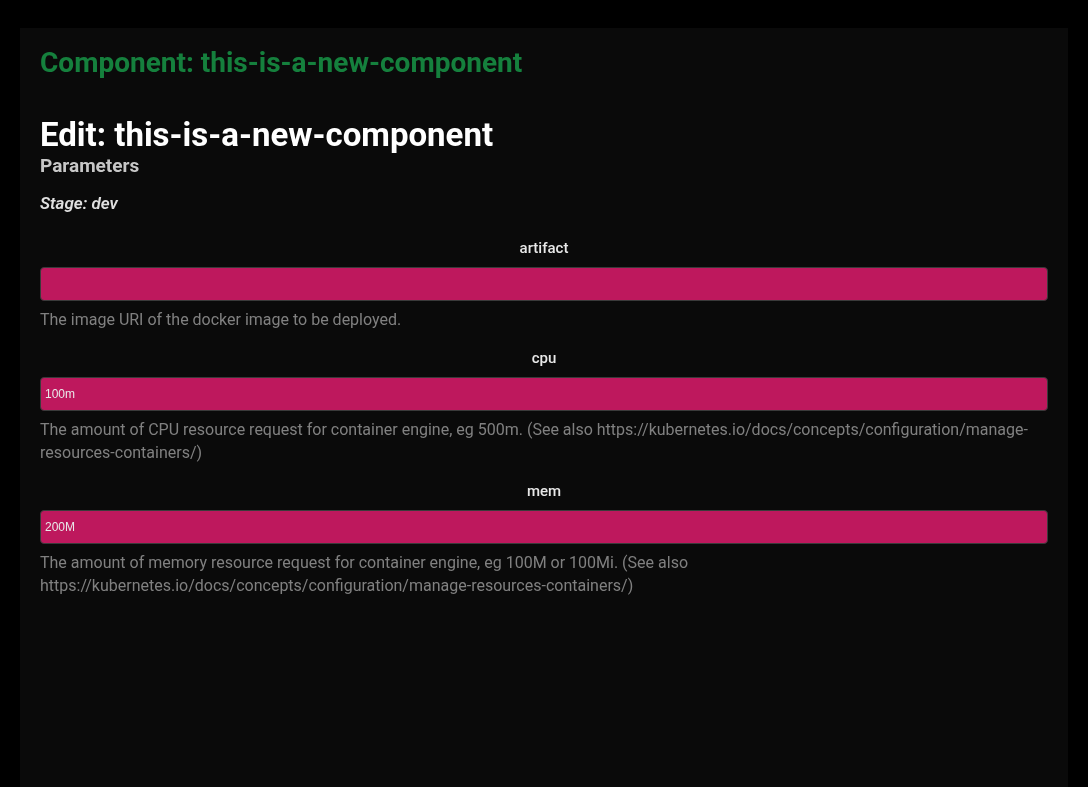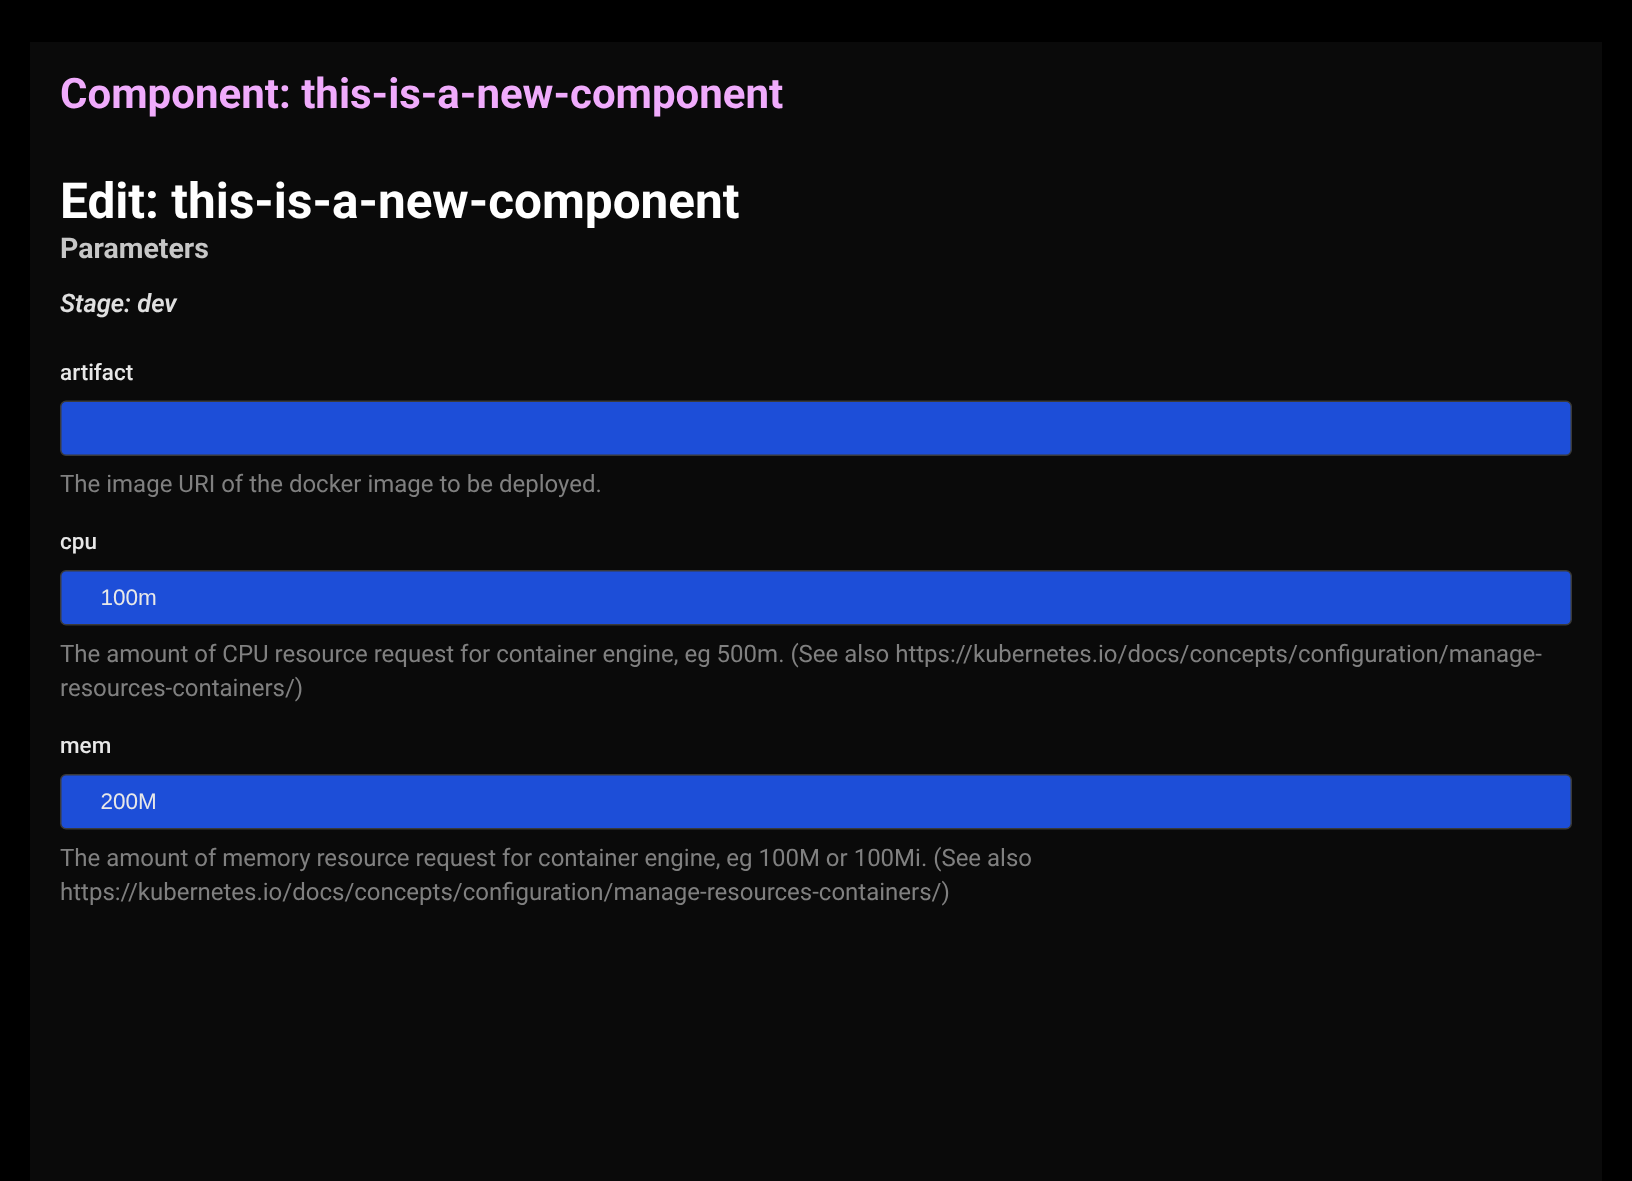--- a/index.html
+++ b/index.html
@@ -13,21 +13,21 @@
       color: #fff;
       padding: 28px 0 0 0;
     }
     .container {
       background-color: #0a0a0a;
       margin: 0 20px;
       padding: 18px 20px 30px 20px;
       min-height: 760px;
     }
     .breadcrumb {
-      color: #f0abfc;
+      color: #15803d;
       font-size: 28px;
       font-weight: 700;
       margin-bottom: 36px;
       cursor: pointer;
     }
     .page-title {
       color: #fff;
       font-size: 33px;
       font-weight: 700;
     }
@@ -46,29 +46,30 @@
     }
     .field {
       margin-bottom: 18px;
     }
     .field-label {
       color: #e8e8e8;
       font-size: 15px;
       font-weight: 500;
       margin-bottom: 10px;
       display: block;
+      text-align: center;
     }
     .field-input {
       width: 100%;
-      background-color: #1d4ed8;
+      background-color: #be185d;
       border: 1px solid #3a3a3a;
       border-radius: 4px;
-      padding: 9px 26px;
+      padding: 9px 4px;
       color: #e8e8e8;
-      font-size: 15px;
+      font-size: 12px;
       outline: none;
     }
     .field-help {
       color: #808080;
       font-size: 16px;
       margin-top: 8px;
       line-height: 1.4;
     }
   </style>
 </head>

